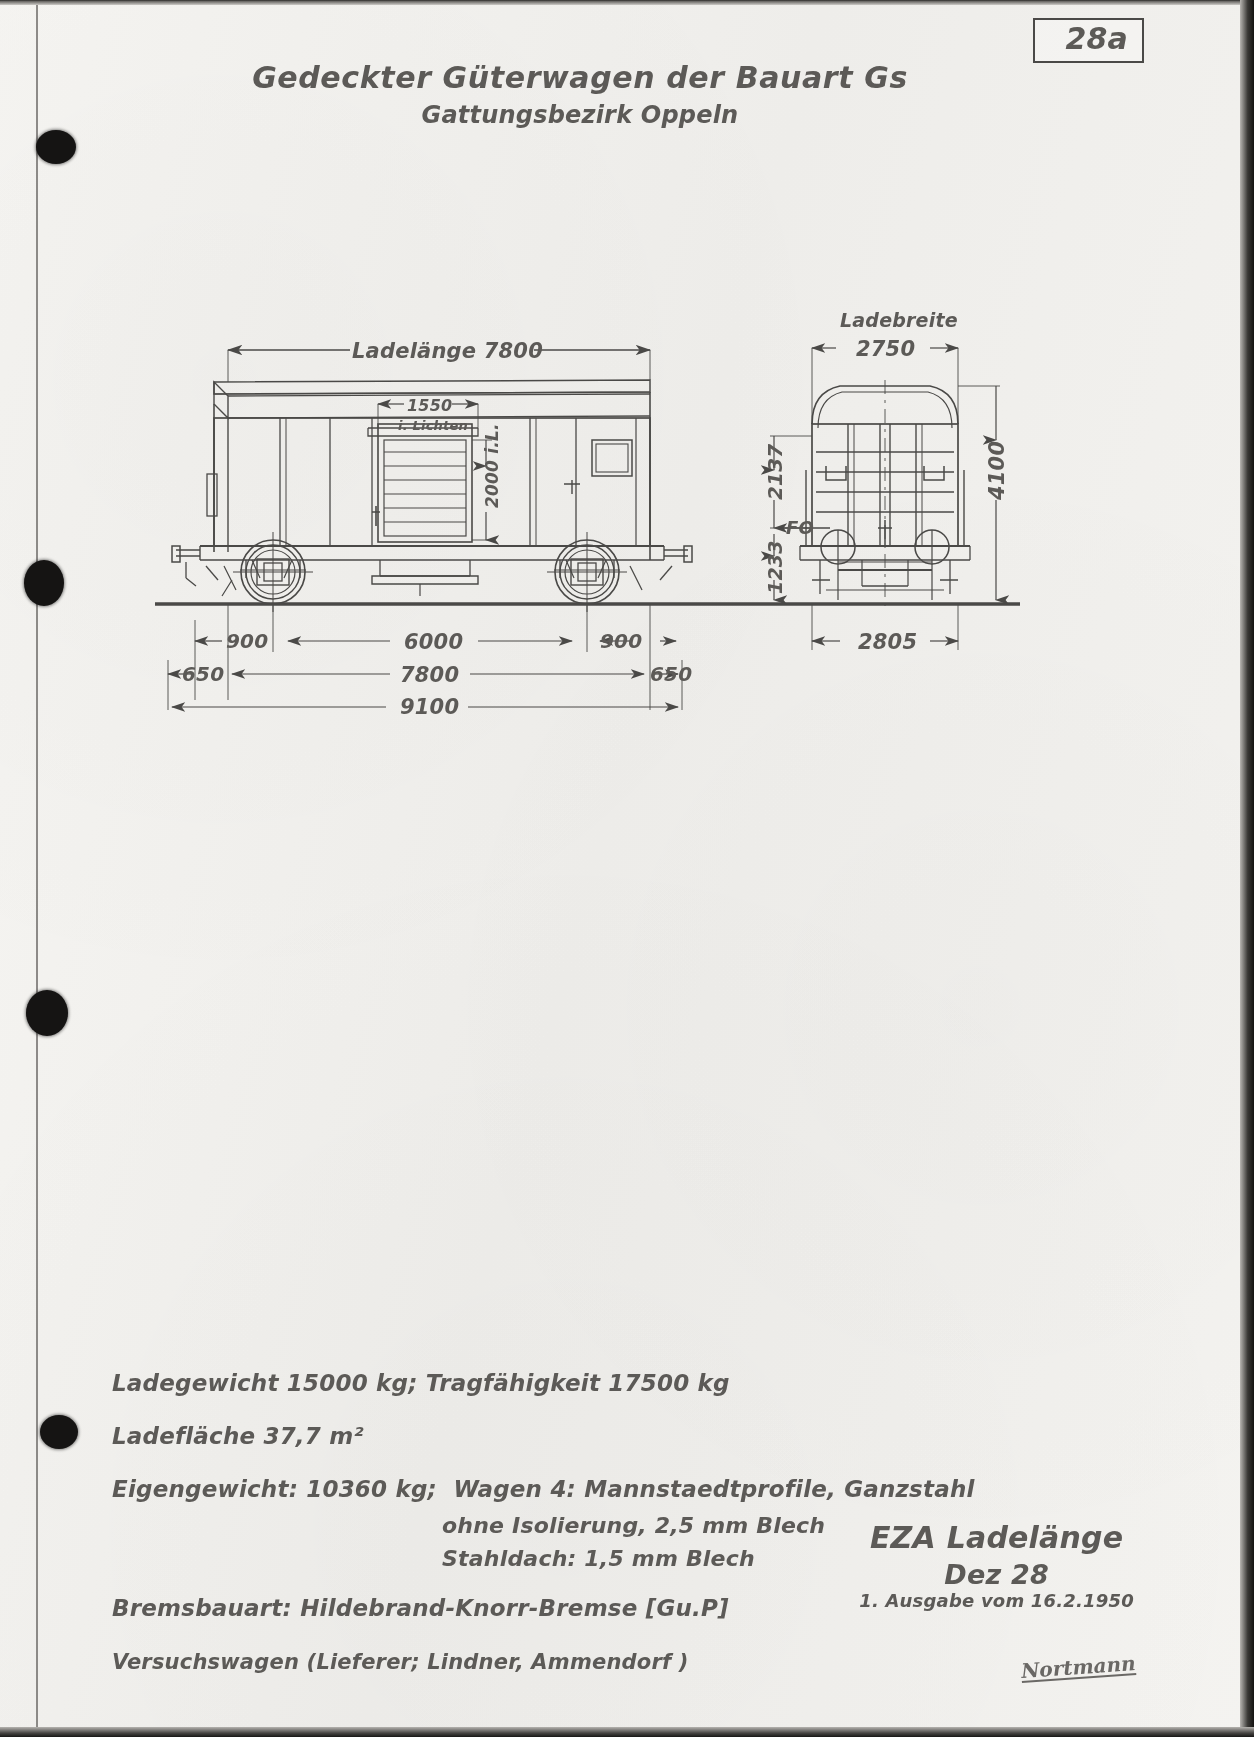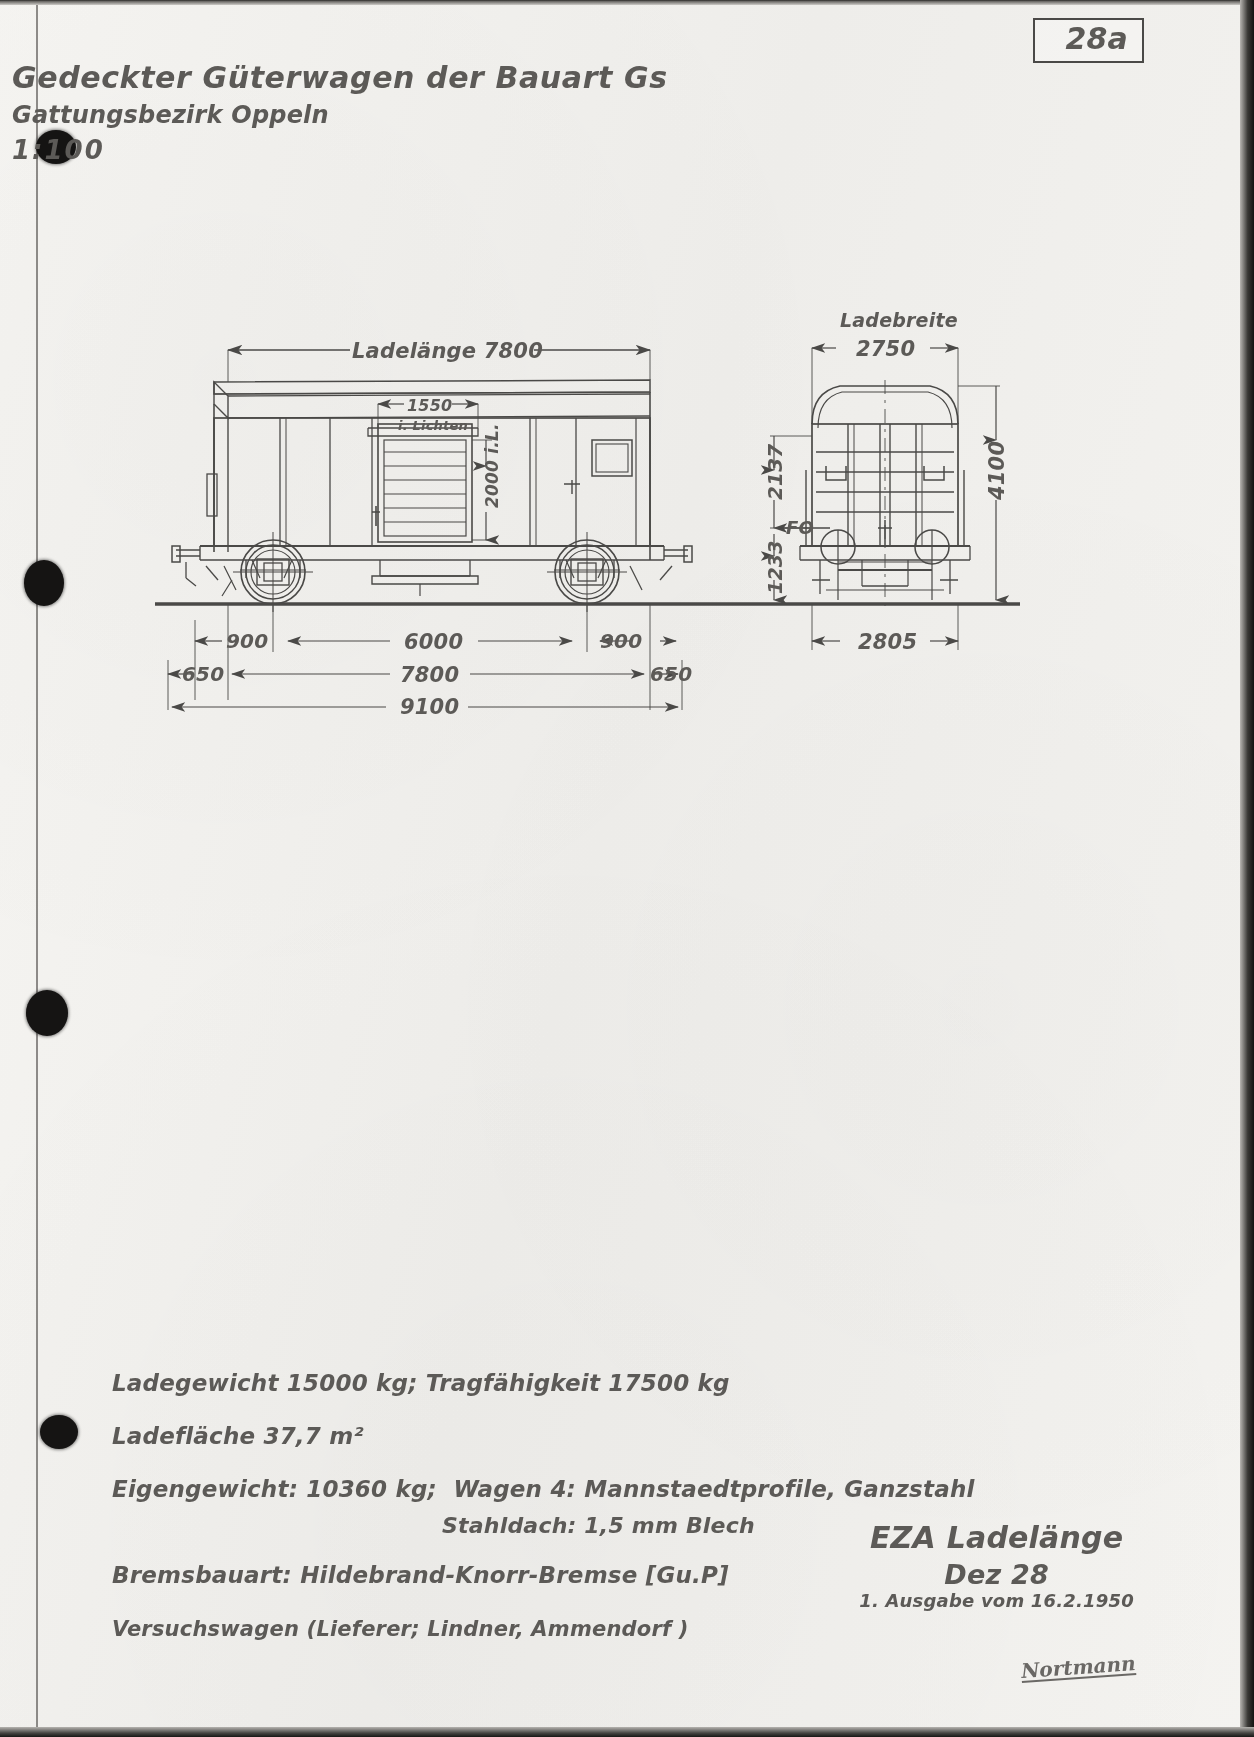--- a/index.html
+++ b/index.html
@@ -42,21 +42,21 @@
 
   
   .hw{
     font-family:"DejaVu Sans",sans-serif;
     font-style:italic;font-weight:700;
     color:#5c5a57;
     letter-spacing:.2px;
     white-space:pre;
   }
 
-  #title-block{position:absolute;left:0;top:60px;width:1160px;text-align:left;padding-left:12px;}
+  #title-block{position:absolute;left:0;top:60px;width:1160px;text-align:center;}
   #title-line1{font-size:30px;letter-spacing:.6px;}
   #title-line2{font-size:24px;margin-top:6px;}
   #title-line3{font-size:26px;margin-top:6px;letter-spacing:2px;}
 
   #page-badge{
     position:absolute;right:110px;top:18px;
     border:2px solid #4a4947;
     padding:3px 14px 6px 30px;
     font-size:30px;line-height:1.05;
     background:rgba(255,255,255,.25);
@@ -94,21 +94,20 @@
   <div class="margin-rule"></div>
 
   <div class="punch" style="left:36px;top:130px;width:40px;height:34px;"></div>
   <div class="punch" style="left:24px;top:560px;width:40px;height:46px;"></div>
   <div class="punch" style="left:26px;top:990px;width:42px;height:46px;"></div>
   <div class="punch" style="left:40px;top:1415px;width:38px;height:34px;"></div>
 
   <div id="title-block">
     <div id="title-line1" class="hw">Gedeckter Güterwagen der Bauart Gs</div>
     <div id="title-line2" class="hw">Gattungsbezirk Oppeln</div>
-    <div id="title-line3" class="hw">1:100</div>
   </div>
 
   <div id="page-badge" class="hw">28a</div>
 
   <svg id="drawing" viewBox="0 0 1254 1737">
     <defs>
       <marker id="ah" markerWidth="12" markerHeight="8" refX="11" refY="4" orient="auto">
         <path d="M0,0 L12,4 L0,8 L3,4 Z" fill="#4a4947"></path>
       </marker>
       <marker id="ahr" markerWidth="12" markerHeight="8" refX="1" refY="4" orient="auto">
@@ -340,20 +339,21 @@
       <text x="786" y="534" font-size="18">FO</text>
       <text x="0" y="0" font-size="21" transform="translate(1004,500) rotate(-90)">4100</text>
       <text x="858" y="649" font-size="21">2805</text>
     </g>
   </svg>
 
   <div id="specs">
     <div class="hw spec-line">Ladegewicht 15000 kg; Tragfähigkeit 17500 kg</div>
     <div class="hw spec-line">Ladefläche 37,7 m²</div>
     <div class="hw spec-line" style="margin-bottom:12px;">Eigengewicht: 10360 kg;  Wagen 4: Mannstaedtprofile, Ganzstahl</div>
+    <div class="hw spec-indent spec-right">ohne Isolierung, 2,5 mm Blech</div>
     <div class="hw spec-indent spec-right" style="margin-bottom:26px;">Stahldach: 1,5 mm Blech</div>
     <div class="hw spec-line">Bremsbauart: Hildebrand-Knorr-Bremse [Gu.P]</div>
     <div class="hw spec-sub">Versuchswagen (Lieferer; Lindner, Ammendorf )</div>
   </div>
 
   <div id="signblock">
     <div id="sign-eza" class="hw">EZA Ladelänge</div>
     <div id="sign-dez" class="hw">Dez 28</div>
     <div id="sign-aus" class="hw">1. Ausgabe vom 16.2.1950</div>
   </div>

